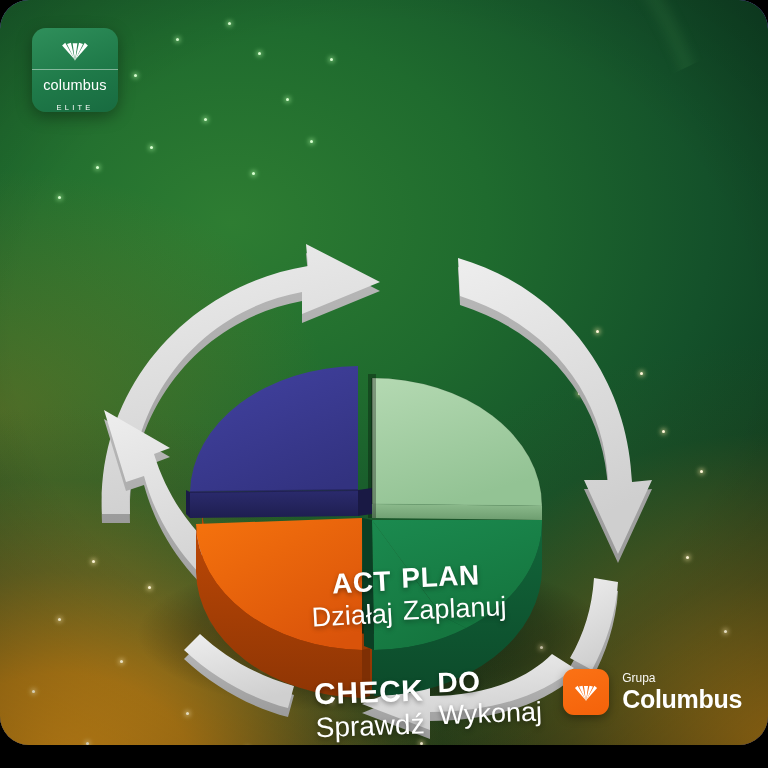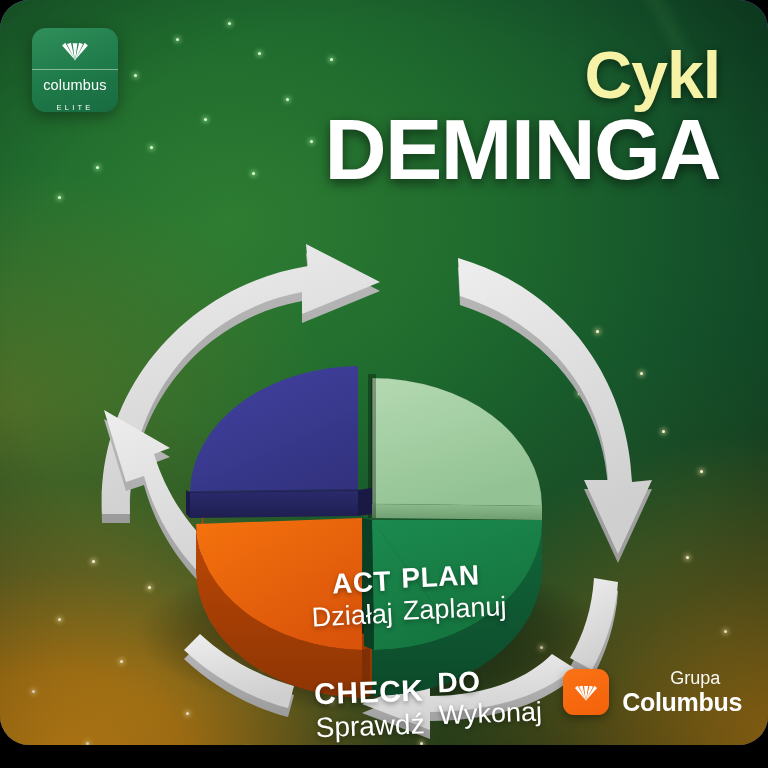--- a/index.html
+++ b/index.html
@@ -104,21 +104,21 @@
   .lb-check .small{font-size:28px;}
 
   
   .grupa{position:absolute;right:26px;bottom:30px;display:flex;align-items:center;gap:13px;}
   .grupa-badge{width:46px;height:46px;border-radius:11px;
     background:linear-gradient(160deg,#fb7215 0%,#f4620a 100%);
     display:flex;align-items:center;justify-content:center;
     box-shadow:0 3px 10px rgba(0,0,0,.35);}
   .grupa-mark{width:24px;height:22px;}
   .grupa-txt{line-height:1.05;}
-  .grupa-1{color:#ffffff;font-size:18px;font-weight:400;opacity:.96;margin-left:48px;}
+  .grupa-1{color:#ffffff;font-size:12px;font-weight:400;opacity:.96;}
   .grupa-2{color:#ffffff;font-size:25px;font-weight:bold;letter-spacing:-.3px;margin-top:1px;}
 </style>
 </head>
 <body>
 
 <div id="stage">
 
   <div class="bg-base"></div>
   <div class="bg-gold"></div>
 
@@ -179,24 +179,20 @@
       <path d="M20 31 L8.5 7 L14.2 5.4 Z" fill="#ffffff"></path>
       <path d="M20 31 L31.5 7 L25.8 5.4 Z" fill="#ffffff"></path>
       <path d="M20 30 L1.5 9.5 L6 5.5 Z" fill="#ffffff"></path>
       <path d="M20 30 L38.5 9.5 L34 5.5 Z" fill="#ffffff"></path>
     </svg>
     <div class="elite-div"></div>
     <div class="elite-word">columbus</div>
     <div class="elite-sub">ELITE</div>
   </div>
 
-  <div class="headline">
-    <div class="h-cykl">Cykl</div>
-    <div class="h-dem">DEMINGA</div>
-  </div>
 
   <div class="wheel">
     <svg viewBox="0 0 620 500" preserveAspectRatio="none">
       <defs>
         <linearGradient id="gPlan" x1="0" y1="0" x2="0.4" y2="1">
           <stop offset="0" stop-color="#b4d9b2"></stop>
             <stop offset="1" stop-color="#93c394"></stop>
         </linearGradient>
         <linearGradient id="gPlanS" x1="0" y1="0" x2="0" y2="1">
           <stop offset="0" stop-color="#8cba8c"></stop>

